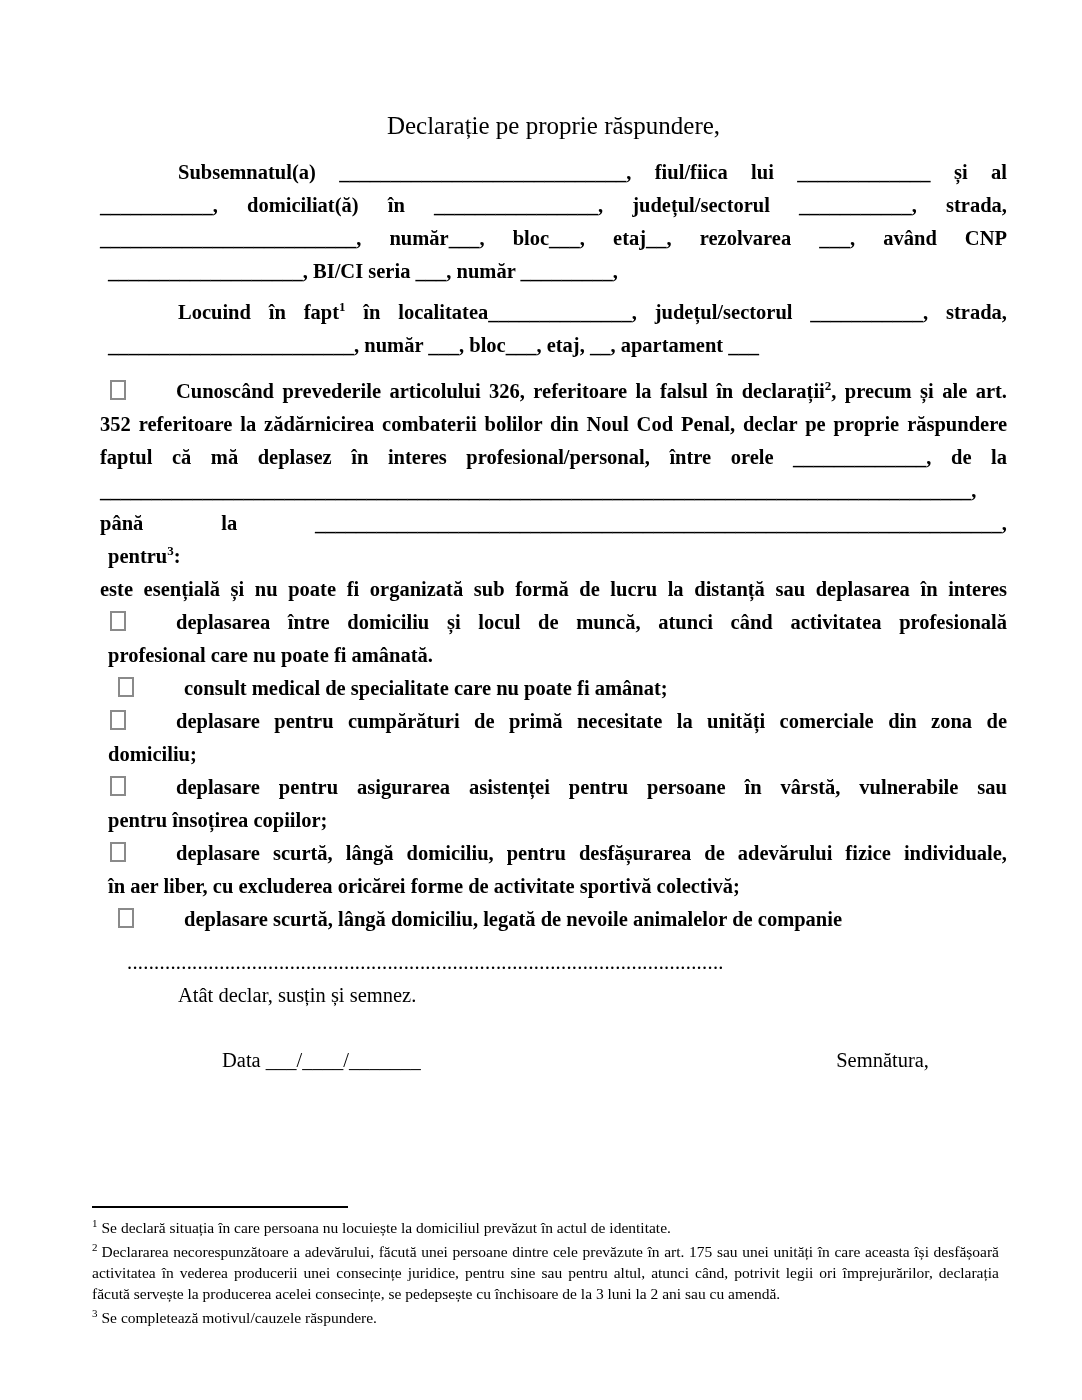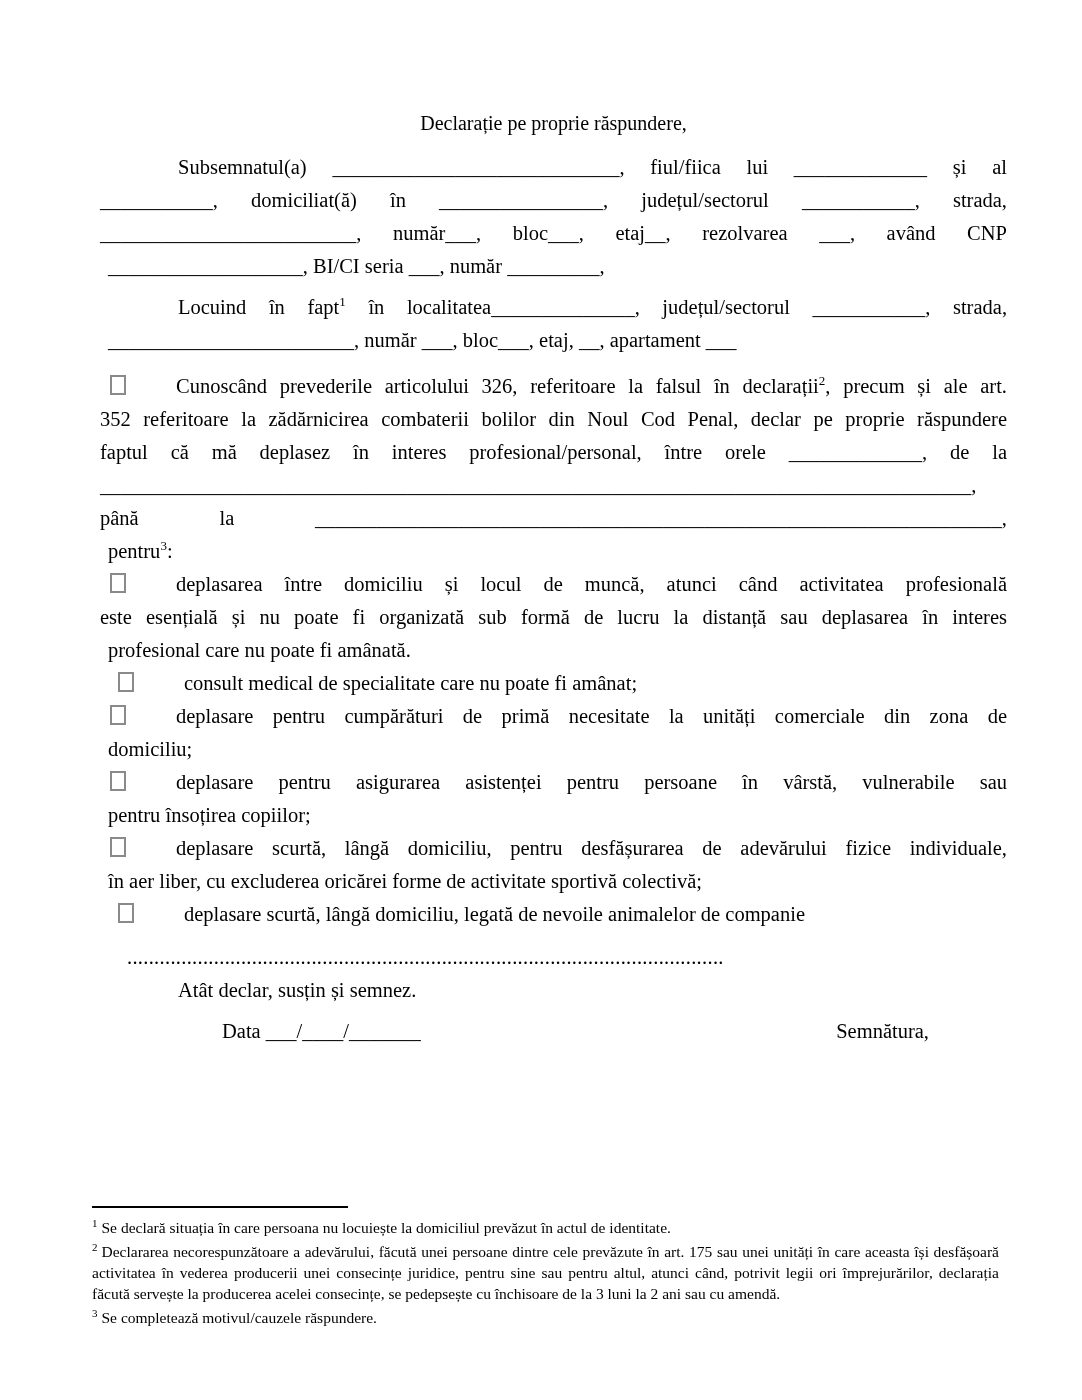--- a/index.html
+++ b/index.html
@@ -9,33 +9,34 @@
     width:1082px;height:1400px;
     margin:0 auto;
     background:#ffffff;
     color:#000000;
     font-family:"Liberation Serif","DejaVu Serif",serif;
     font-size:20.5px;
     overflow:hidden;
   }
   .content{position:absolute;left:100px;top:112px;width:907px;}
   .doc-title{
-    font-size:20px;
+    font-size:25px;
     text-align:center;
     margin:0 0 16px 0;
     font-weight:normal;
   }
   .para{margin:0;}
   .para.gap-sm{margin-top:8px;}
   .para.gap-md{margin-top:13px;}
   .line{
     line-height:33px;
     text-align:justify;
     text-align-last:justify;
     white-space:normal;
+    font-weight:bold;
   }
   .line.last{text-align:left;text-align-last:auto;margin-left:8px;}
   .line.ind{text-indent:78px;}
   sup{font-size:13px;line-height:0;vertical-align:super;}
   .checkbox{
     display:inline-block;
     width:12px;height:16px;
     border:2px solid #8a8a8a;
     margin:0 50px 0 10px;
     vertical-align:-2px;
@@ -51,21 +52,21 @@
     line-height:33px;
     text-indent:78px;
     text-align:left;
   }
   .footer-row{
     display:flex;
     align-items:baseline;
     margin-top:8px;
     line-height:33px;
   }
-  .date-label{margin-left:122px;}
+  .date-label{margin-left:122px;margin-top:24px;}
   .signature-label{margin-left:auto;margin-right:78px;text-align:center;}
   .footnotes{
     position:absolute;
     left:92px;top:1206px;
     width:907px;
     font-size:15.5px;
   }
   .fn-rule{
     width:256px;height:0;
     border-top:2px solid #000000;
@@ -101,22 +102,22 @@
     <div class="para gap-md">
       <div class="line"><span class="checkbox"></span><span>Cunoscând prevederile articolului 326, referitoare la falsul în declarații<sup>2</sup>, precum și ale art.</span></div>
       <div class="line">352 referitoare la zădărnicirea combaterii bolilor din Noul Cod Penal, declar pe proprie răspundere</div>
       <div class="line">faptul că mă deplasez în interes profesional/personal, între orele _____________, de la</div>
       <div class="line">_____________________________________________________________________________________,</div>
       <div class="line">până la ___________________________________________________________________,</div>
       <div class="line last">pentru<sup>3</sup>:</div>
     </div>
 
     <div class="para">
+      <div class="line">este esențială și nu poate fi organizată sub formă de lucru la distanță sau deplasarea în interes</div>
       <div class="line"><span class="checkbox"></span><span>deplasarea între domiciliu și locul de muncă, atunci când activitatea profesională</span></div>
-      <div class="line">este esențială și nu poate fi organizată sub formă de lucru la distanță sau deplasarea în interes</div>
       <div class="line last">profesional care nu poate fi amânată.</div>
     </div>
 
     <div class="para">
       <div class="line last"><span class="checkbox"></span><span>consult medical de specialitate care nu poate fi amânat;</span></div>
     </div>
 
     <div class="para">
       <div class="line"><span class="checkbox"></span><span>deplasare pentru cumpărături de primă necesitate la unități comerciale din zona de</span></div>
       <div class="line last">domiciliu;</div>

